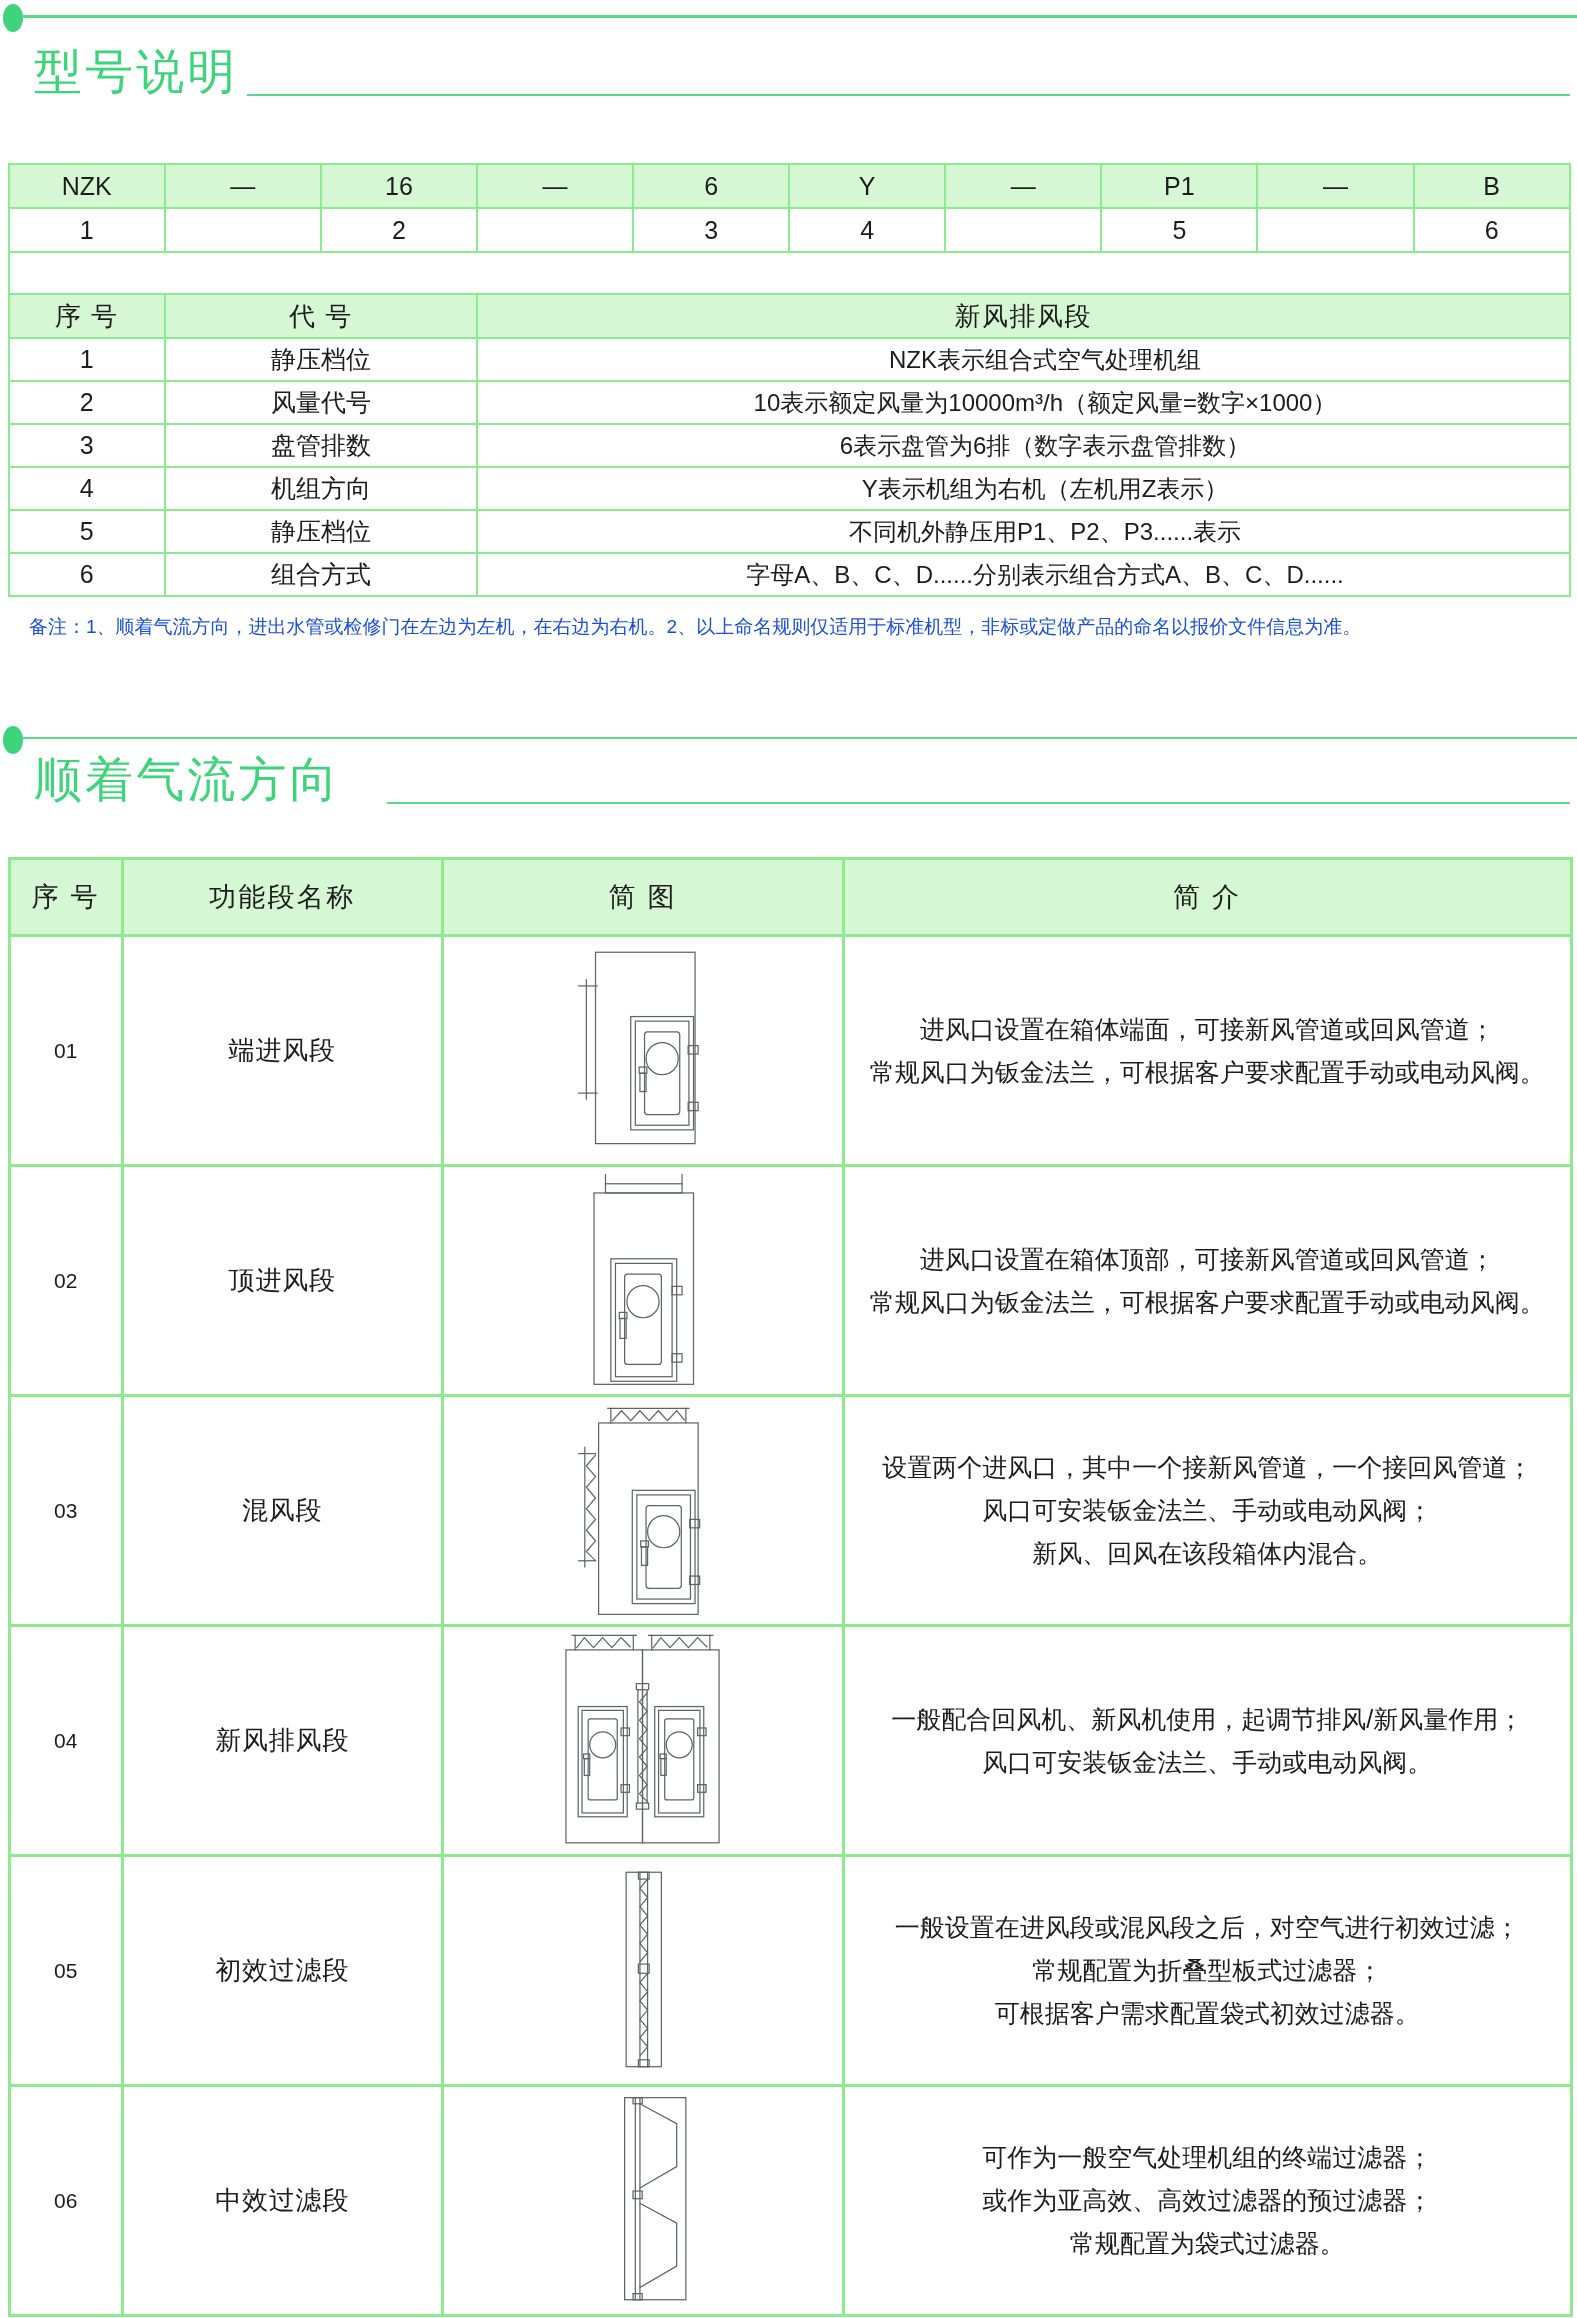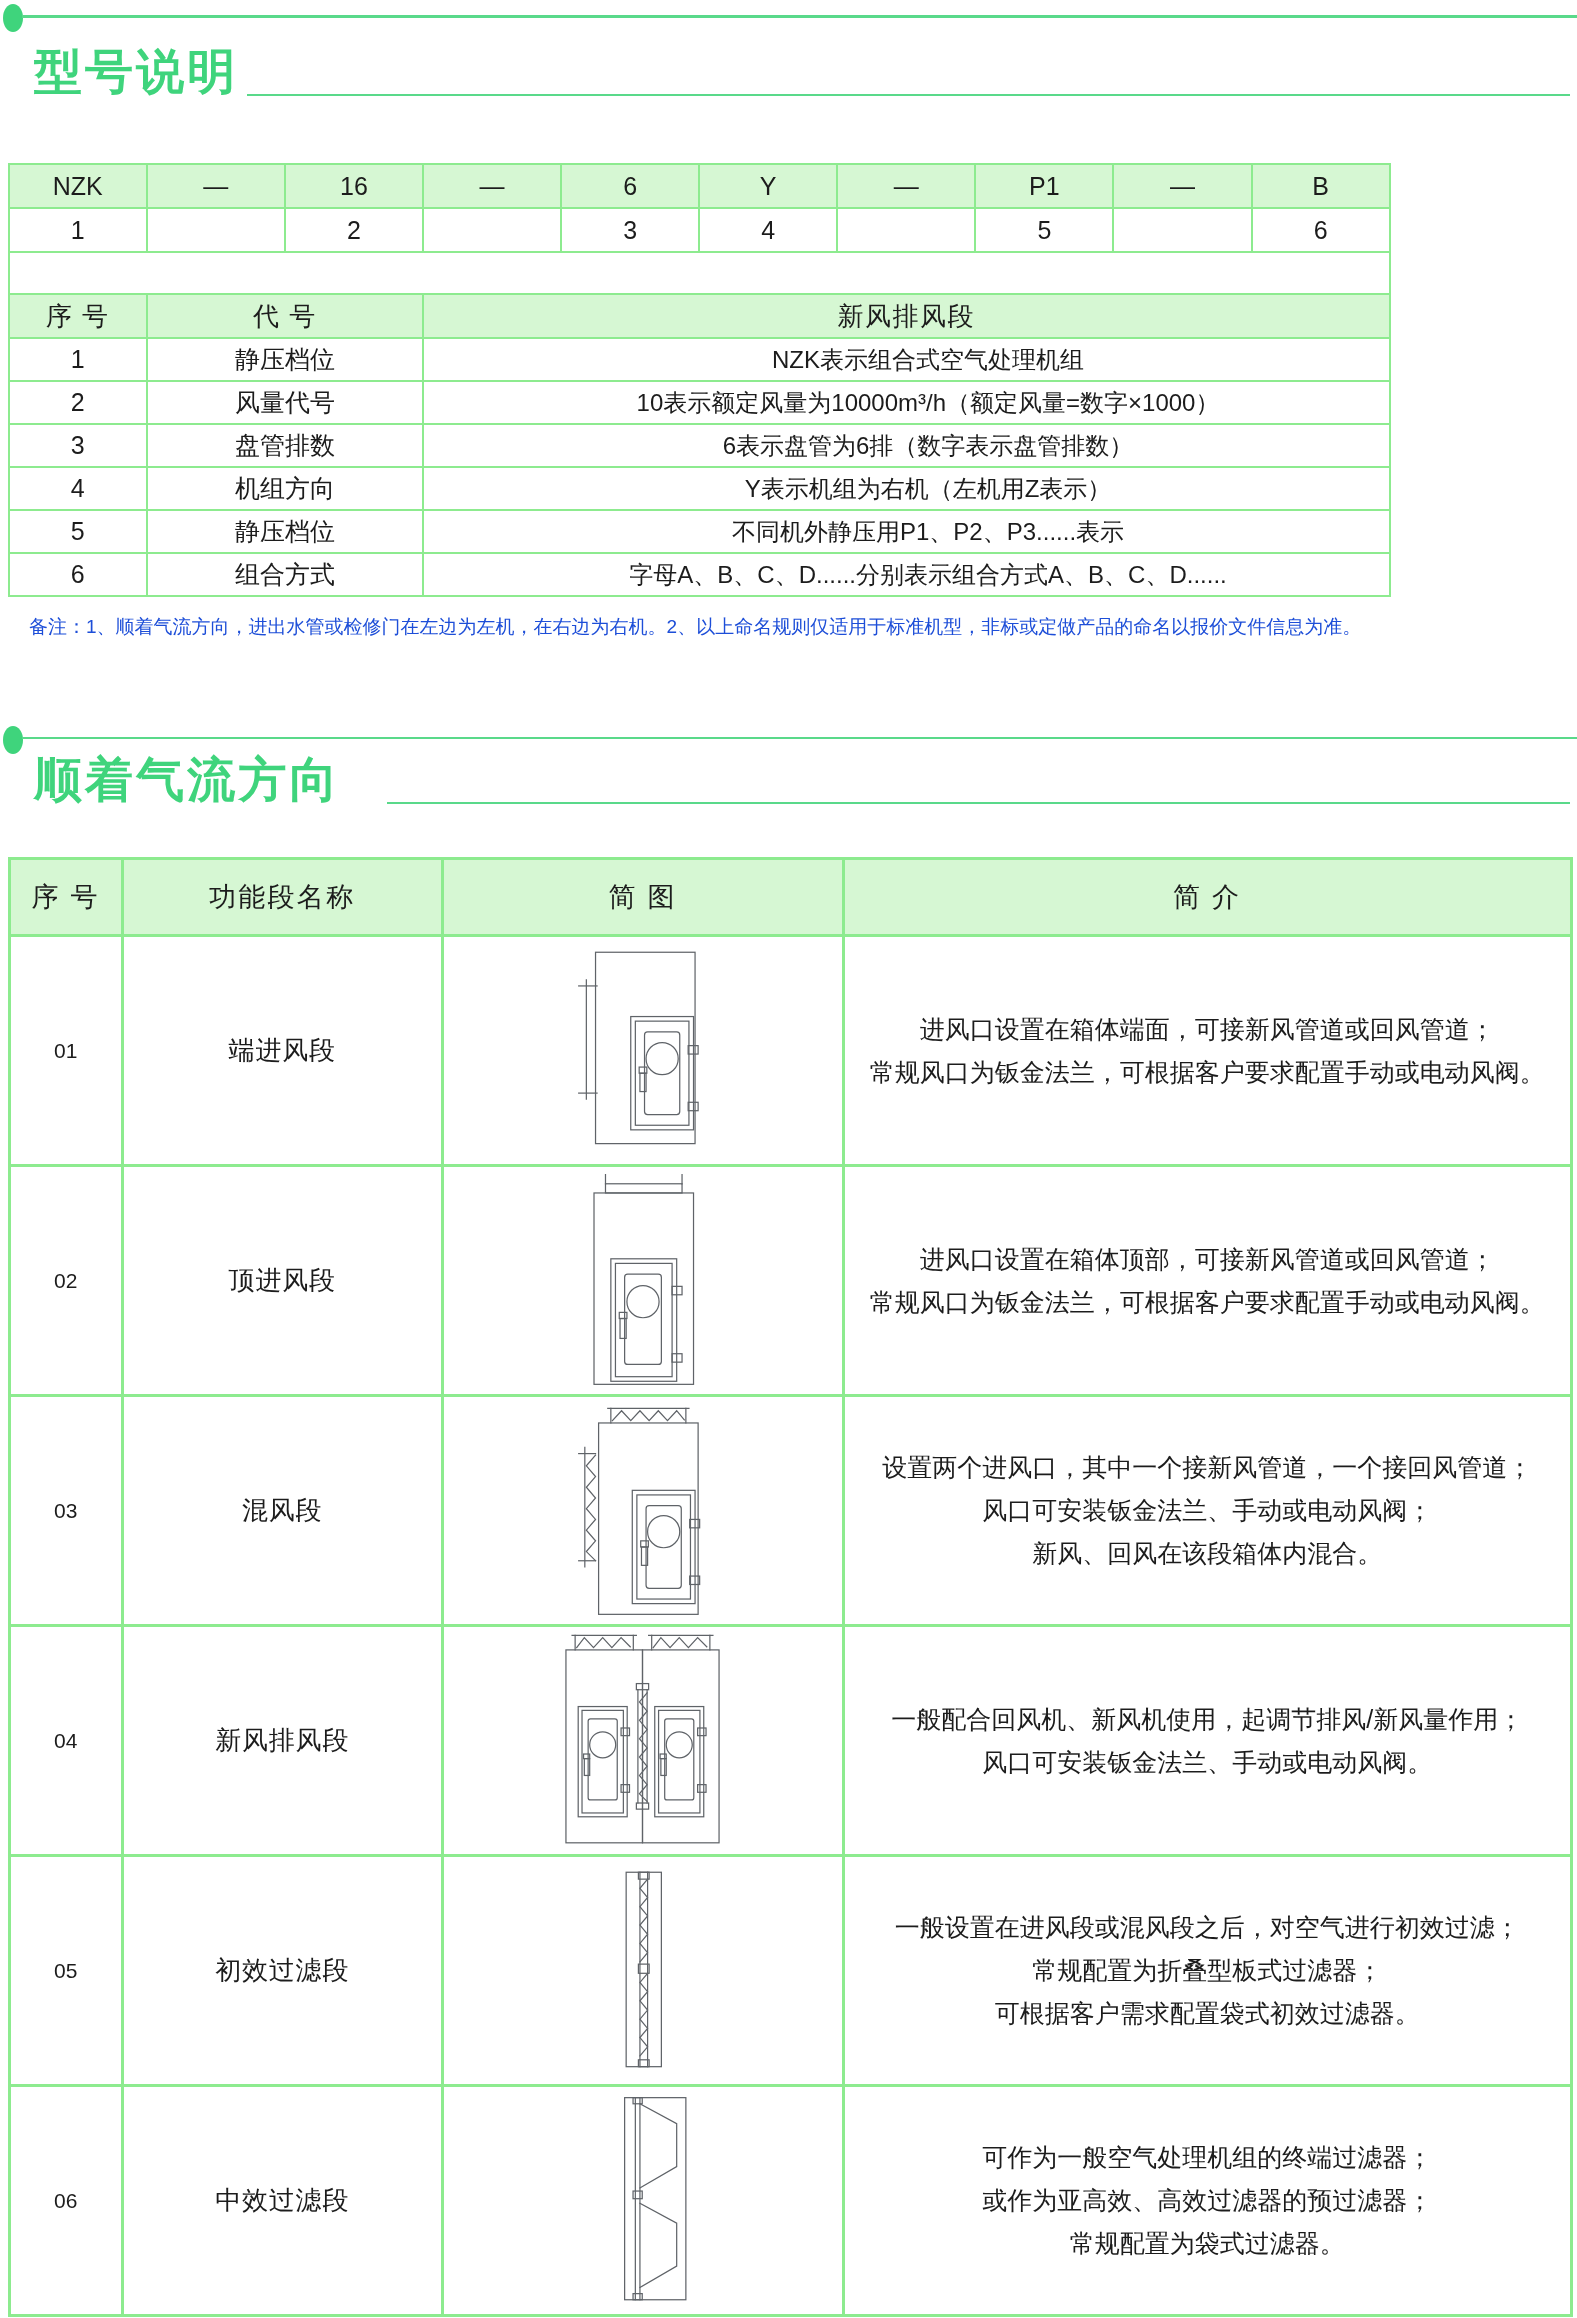--- a/index.html
+++ b/index.html
@@ -12,24 +12,24 @@
   }
   *{margin:0;padding:0;box-sizing:border-box;}
   html,body{background:#ffffff;}
   body{
     width:1578px;height:2319px;position:relative;
     font-family:"Liberation Sans","DejaVu Sans",sans-serif;
     color:var(--ink);
   }
   .dot{position:absolute;width:20px;height:28px;border-radius:50%;background:var(--accent);}
   .hline{position:absolute;height:2.3px;background:var(--line);}
-  .sec-title{position:absolute;font-size:48px;font-weight:700;color:var(--accent);letter-spacing:3.1px;white-space:nowrap;}
+  .sec-title{position:absolute;font-size:48px;font-weight:400;color:var(--accent);letter-spacing:3.1px;white-space:nowrap;}
   .uline{position:absolute;height:2.3px;background:var(--line);}
 
-  table{border-collapse:collapse;table-layout:fixed;position:absolute;left:7.7px;width:1383px;background:#fff;}
+  table{border-collapse:collapse;table-layout:fixed;position:absolute;left:7.7px;width:1563px;background:#fff;}
   td,th{border:2.3px solid var(--table-border);text-align:center;vertical-align:middle;font-weight:normal;padding:0 4.6px;}
   .green{background:var(--header-fill);}
 
   
   .model-table td{font-size:25px;}
   .r-model{height:44px;}
   .r-index{height:44px;}
   .r-gap{height:42px;}
   .r-chead{height:44px;}
   .r-chead td{font-size:26px;letter-spacing:1.5px;}

